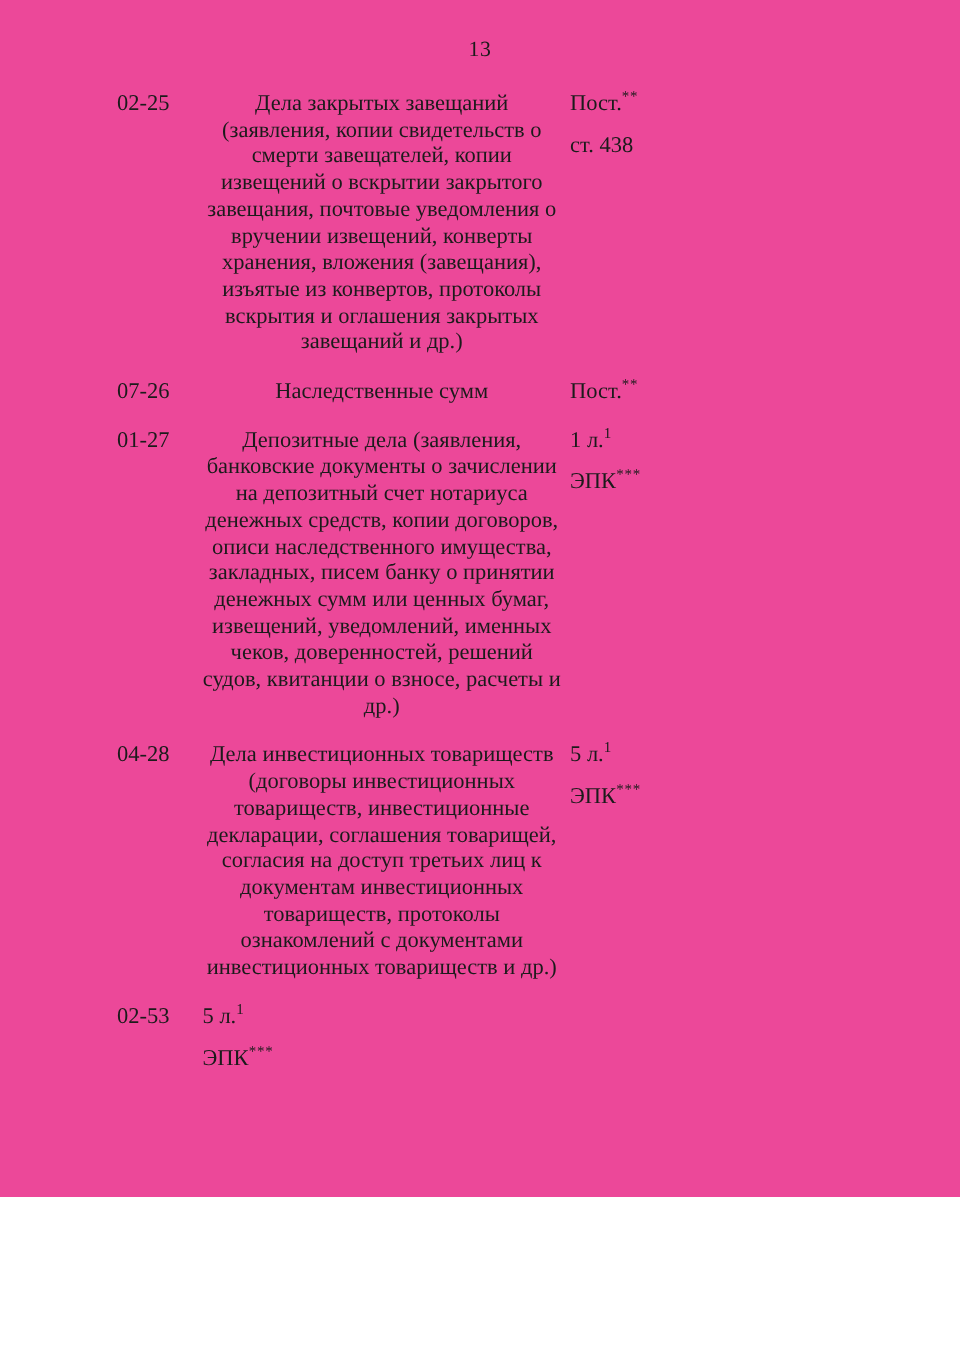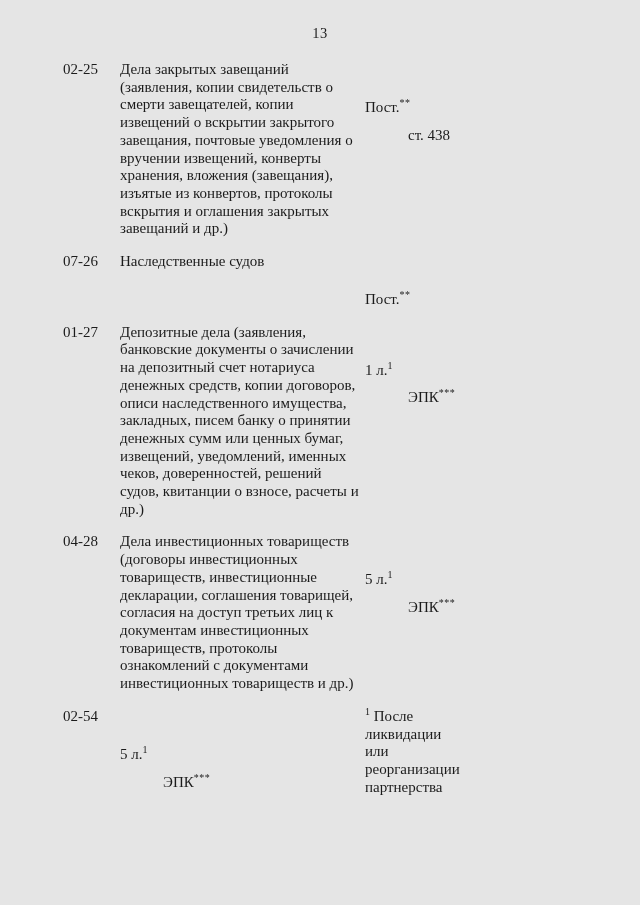--- a/index.html
+++ b/index.html
@@ -5,39 +5,39 @@
   * { margin: 0; padding: 0; box-sizing: border-box; }
   html, body { background: #ffffff; }
   body {
     width: 640px;
     height: 905px;
     overflow: hidden;
     color: #1b1b1b;
     font-family: "Liberation Serif", serif;
     font-size: 15px;
   }
-  .page { padding-top: 26px; width: 640px; height: 905px; background: #e5e5e5; }
+  .page { padding-top: 26px; width: 640px; height: 798px; background: #ec4899; }
   .page-number {
     text-align: center;
     font-size: 14.5px;
     line-height: 15px;
     letter-spacing: 0.5px;
   }
-  .rows { margin-top: 20px; }
+  .rows { margin-top: 20px; padding-left: 15px; }
   .row {
     display: grid;
     grid-template-columns: 57px 245px 82px 168px;
     margin-left: 63px;
     margin-bottom: 15px;
     align-items: start;
   }
   .cell { line-height: 17.7px; }
-  .cell.title { padding-right: 6px; }
-  .term-line { white-space: nowrap; margin-top: 38px; }
-  .term-line + .term-line { margin-top: 10px; margin-left: 43px; }
+  .cell.title { padding-right: 6px; text-align: center; }
+  .term-line { white-space: nowrap; }
+  .term-line + .term-line { margin-top: 10px; }
   sup {
     font-size: 10px;
     line-height: 0;
     vertical-align: super;
     letter-spacing: 0.5px;
   }
   .note sup { letter-spacing: 0; }
 </style>
 </head>
 <body>
@@ -53,21 +53,21 @@
       <div class="cell title">Дела закрытых завещаний (заявления, копии свидетельств о смерти завещателей, копии извещений о вскрытии закрытого завещания, почтовые уведомления о вручении извещений, конверты хранения, вложения (завещания), изъятые из конвертов, протоколы вскрытия и оглашения закрытых завещаний и др.)</div>
       <div class="cell term">
         <div class="term-line"><span>Пост.</span><sup>**</sup></div>
         <div class="term-line"><span>ст. 438</span><sup></sup></div>
       </div>
       <div class="cell note"></div>
     </div>
 
     <div class="row">
       <div class="cell index">07-26</div>
-      <div class="cell title">Наследственные судов</div>
+      <div class="cell title">Наследственные сумм</div>
       <div class="cell term">
         <div class="term-line"><span>Пост.</span><sup>**</sup></div>
       </div>
       <div class="cell note"></div>
     </div>
 
     <div class="row">
       <div class="cell index">01-27</div>
       <div class="cell title">Депозитные дела (заявления, банковские документы о зачислении на депозитный счет нотариуса денежных средств, копии договоров, описи наследственного имущества, закладных, писем банку о принятии денежных сумм или ценных бумаг, извещений, уведомлений, именных чеков, доверенностей, решений судов, квитанции о взносе, расчеты и др.)</div>
       <div class="cell term">
@@ -79,22 +79,21 @@
     <div class="row">
       <div class="cell index">04-28</div>
       <div class="cell title">Дела инвестиционных товариществ (договоры инвестиционных товариществ, инвестиционные декларации, соглашения товарищей, согласия на доступ третьих лиц к документам инвестиционных товариществ, протоколы ознакомлений с документами инвестиционных товариществ и др.)</div>
       <div class="cell term">
         <div class="term-line"><span>5 л.</span><sup>1</sup></div>
         <div class="term-line"><span>ЭПК</span><sup>***</sup></div>
       </div>
     </div>
 
     <div class="row">
-      <div class="cell index">02-54</div>
+      <div class="cell index">02-53</div>
       <div class="cell term">
         <div class="term-line"><span>5 л.</span><sup>1</sup></div>
         <div class="term-line"><span>ЭПК</span><sup>***</sup></div>
       </div>
-      <div class="cell note"><sup>1</sup><span> После ликвидации или реорганизации партнерства</span></div>
     </div>
 
   </div>
 </div>
 
 </body></html>

